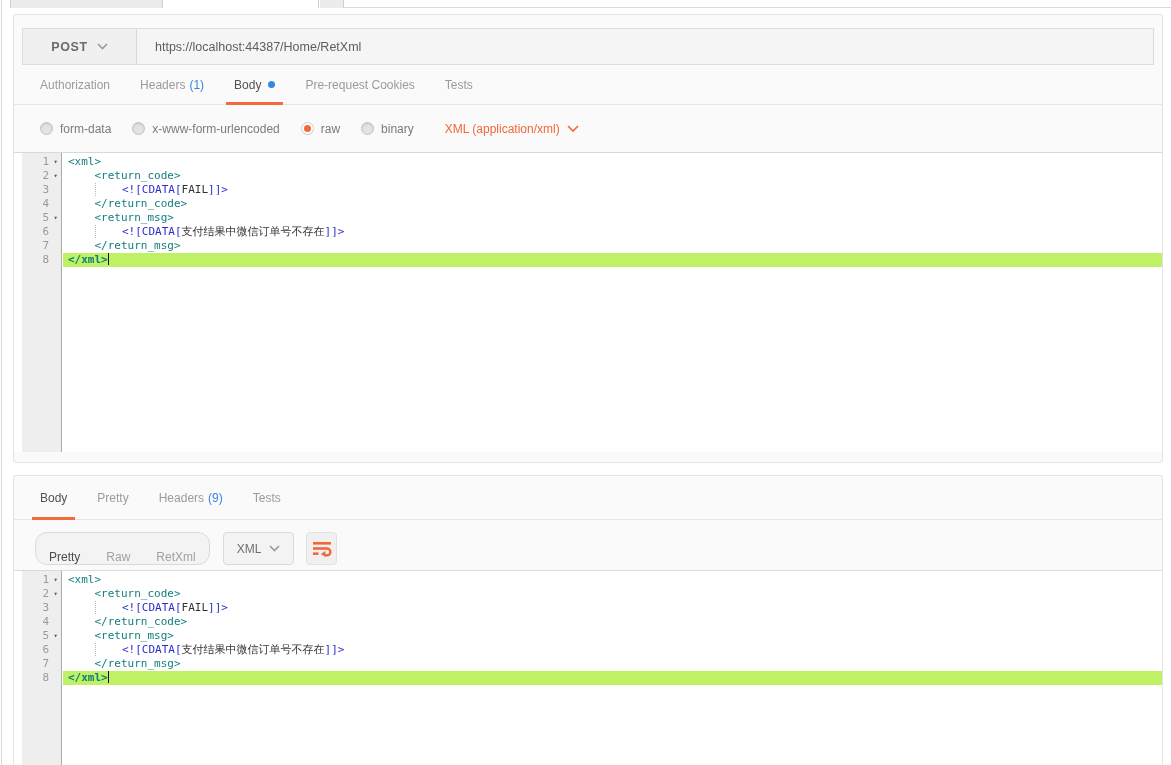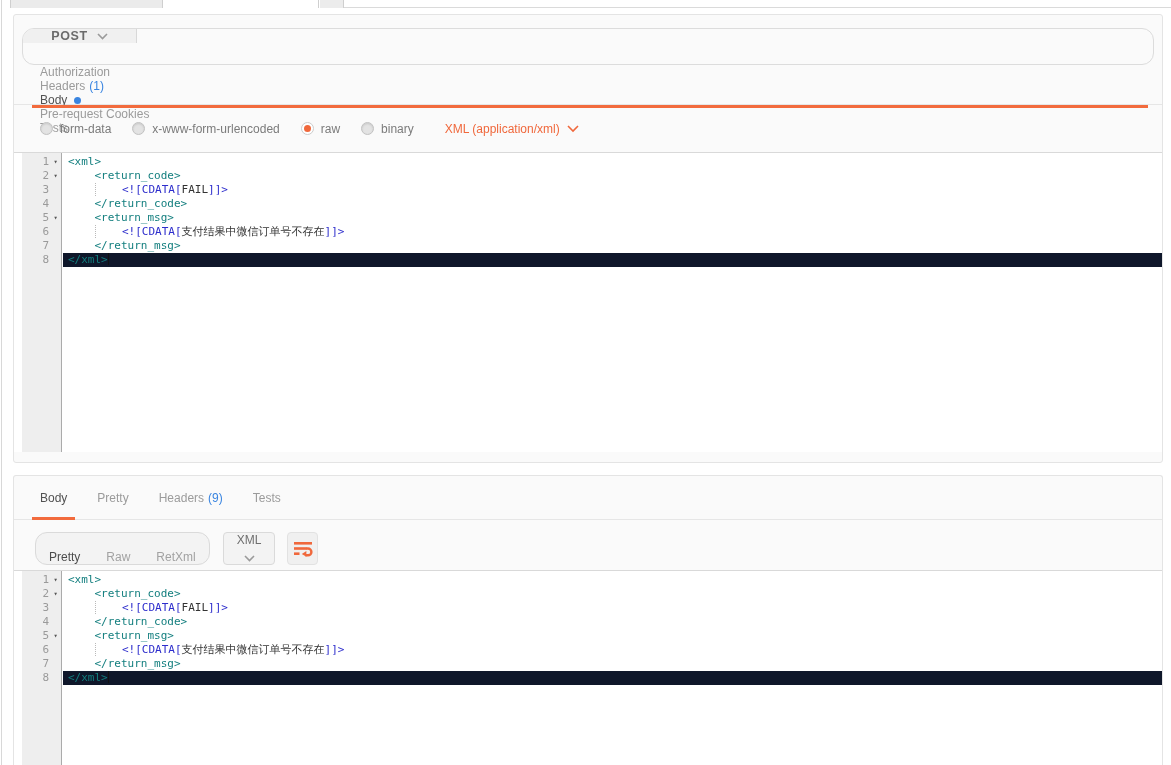--- a/index.html
+++ b/index.html
@@ -18,31 +18,31 @@
   .ghost-tab.g3 { left:320px; width:24px; background:#ececec; border-right:1px solid #cfcfcf; }
   .tabstrip-line { position:absolute; top:7px; left:344px; right:0; height:1px; background:#dadada; }
 
   
   .panel { position:absolute; left:13px; right:8px; background:#fafafa; border:1px solid #e4e4e4; }
   .request-panel  { top:14px; height:449px; border-radius:3px; }
   .response-panel { top:475px; height:300px; border-radius:3px 3px 0 0; border-bottom:none; }
 
   
   .url-row { position:absolute; top:13px; left:8px; right:8px; height:37px;
-             border:1px solid #dcdcdc; border-radius:12px; display:flex; overflow:hidden;flex-direction:column; }
+             border:1px solid #dcdcdc; border-radius:0; display:flex; overflow:hidden; }
   .method-select { width:114px; background:#f0f0f0; border-right:1px solid #d8d8d8;
                    display:flex; align-items:center; justify-content:center; gap:9px;
                    font-size:12.5px; font-weight:bold; letter-spacing:.6px; color:#6b6b6b; cursor:pointer; }
   .url-input { flex:1; background:#f5f5f5; display:flex; align-items:center;
                padding-left:18px; font-size:12.5px; color:#5d5d5d; }
 
   
   .tabs { display:flex; align-items:stretch; padding-left:18px; font-size:12px; color:#9b9b9b;
           border-bottom:1px solid #e6e6e6; }
-  .req-tabs  { position:absolute; top:50px; left:0; right:0; height:40px;flex-direction:column; }
+  .req-tabs  { position:absolute; top:50px; left:0; right:0; height:40px; }
   .resp-tabs { position:absolute; top:0; left:0; right:0; height:44px; }
   .tab { position:relative; display:flex; align-items:center; padding:0 8px; margin-right:14px; cursor:pointer; }
   .tab.active { color:#515151; }
   .tab.active::after { content:""; position:absolute; left:0; right:0; bottom:-1px; height:3px; background:#f26b3d; }
   .tab .count { color:#3a85e0; margin-left:4px; }
   .tab .dot { width:7px; height:7px; border-radius:50%; background:#3a85e0; margin-left:7px; }
 
   
   .body-modes { position:absolute; top:90px; left:0; right:0; height:47px;
                 display:flex; align-items:center; padding-left:26px; font-size:12px; color:#7b7b7b; }
@@ -60,33 +60,33 @@
   .resp-editor { top:94px; bottom:0; }
   .gutter-bg { position:absolute; left:8px; top:0; bottom:0; width:40px;
                background:#eeeeee; border-right:1px solid #ababab; }
   .code-lines { position:absolute; left:8px; right:0; top:2px;
                 font-family:"DejaVu Sans Mono", monospace; font-size:11px; line-height:14px; }
   .cm-line { display:flex; height:14px; }
   .gutter-cell { width:40px; flex:none; display:flex; justify-content:flex-end; align-items:center; }
   .lnum { color:#9a9a9a; text-align:right; }
   .fold { width:13px; flex:none; text-align:center; color:#555; font-size:7px; line-height:14px; }
   .code-text { flex:1; white-space:pre; padding-left:5px; margin-left:1px; color:#333; }
-  .cm-line.active .code-text { background:#0f172a; }
+  .cm-line.active .code-text { background:#bef264;font-weight:bold; }
   .guide { border-left:1px dotted #b9b9b9; }
   .cursor { display:inline-block; width:1px; height:12px; background:#111; vertical-align:-2px; }
 
   
   .view-row { position:absolute; top:56px; left:0; right:0; height:33px;
               display:flex; align-items:center; padding-left:21px; font-size:12px; }
   .btn-group { display:flex; align-items:flex-end; height:33px; background:#f3f3f3;
                border:1px solid #dadada; border-radius:12px; overflow:hidden; }
   .vbtn { display:flex; align-items:center; padding:0 13px; color:#a2a2a2; cursor:pointer; }
   .vbtn.active { color:#4c4c4c; }
   .dd-btn { display:flex; align-items:center; gap:8px; height:33px; margin-left:13px; padding:0 13px;
-            background:#f3f3f3; border:1px solid #dadada; border-radius:4px; color:#6f6f6f; cursor:pointer;flex-direction:column; }
+            background:#f3f3f3; border:1px solid #dadada; border-radius:4px; color:#6f6f6f; cursor:pointer; }
   .wrap-btn { display:flex; align-items:center; justify-content:center; width:31px; height:33px;
               margin-left:12px; background:#f0f0f0; border:1px solid #e2e2e2; border-radius:4px; cursor:pointer; }
 </style>
 </head>
 <body>
 
 <div class="left-edge"></div>
 
 <div class="tabstrip">
   <div class="ghost-tab g1"></div>
@@ -96,20 +96,23 @@
 </div>
 
 <div class="panel request-panel">
 
   <div class="url-row">
     <div class="method-select">
       <span>POST</span>
       <svg width="11" height="7" viewBox="0 0 11 7">
           <polyline points="1,1 5.5,5.5 10,1" fill="none" stroke="#9a9a9a" stroke-width="1.6"></polyline>
         </svg>
+    </div>
+    <div class="url-input">
+      <span>https://localhost:44387/Home/RetXml</span>
     </div>
   </div>
 
   <div class="tabs req-tabs">
     <div class="tab">
       <span>Authorization</span>
     </div>
     <div class="tab">
       <span>Headers</span>
       <span class="count">(1)</span>

